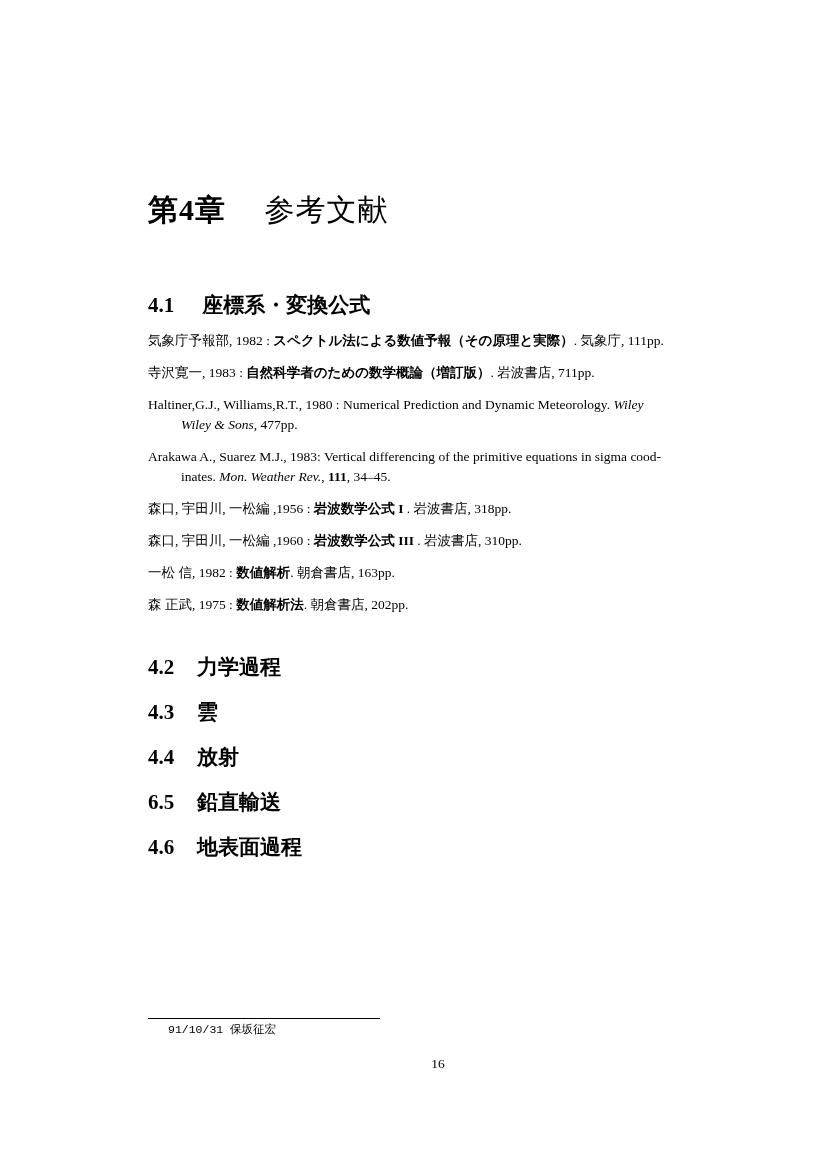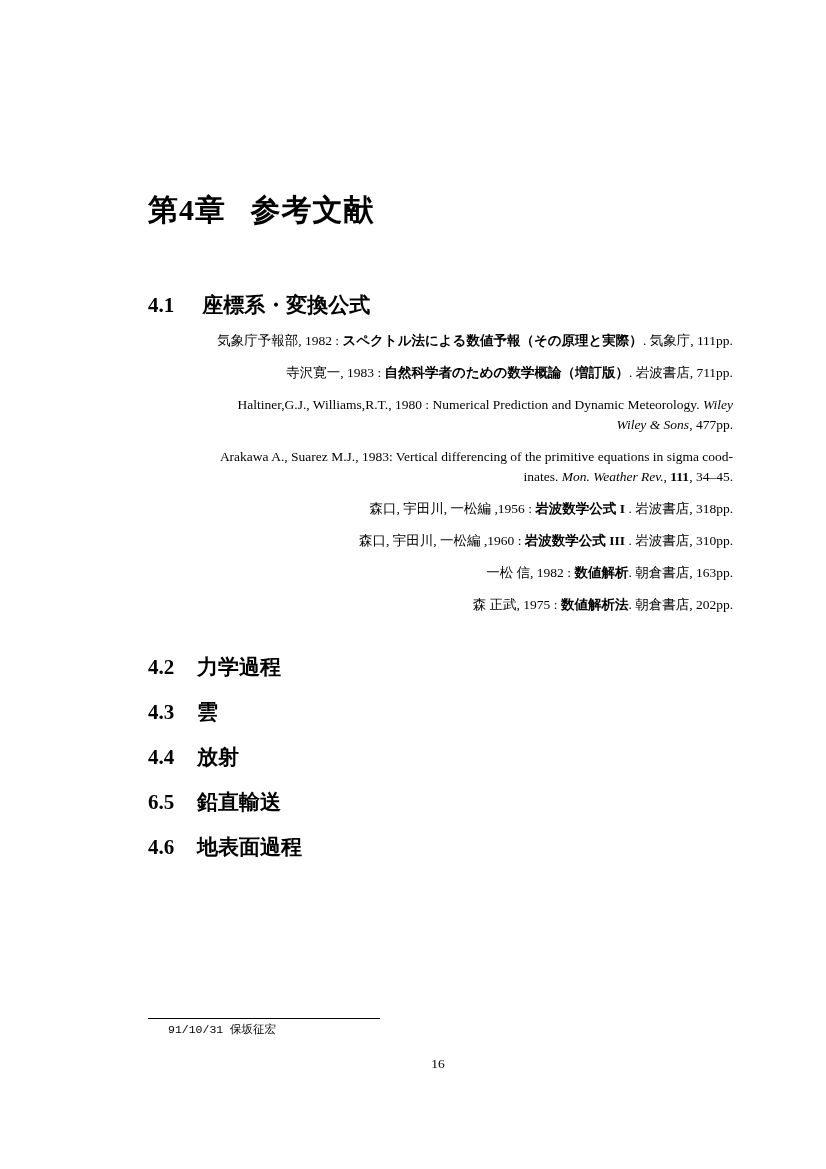--- a/index.html
+++ b/index.html
@@ -28,22 +28,22 @@
     font-weight: bold;
     letter-spacing: 1px;
     white-space: nowrap;
   }
   .ch-num {
     font-family: "Liberation Serif", "DejaVu Serif", serif;
     font-weight: bold;
   }
   .ch-title {
     font-family: "Liberation Sans", "DejaVu Sans", sans-serif;
-    font-weight: bold;
-    margin-left: 16px;
+    font-weight: normal;
+    margin-left: 30px;
   }
   
   h2.section {
     margin: 0 0 17px 0;
     font-size: 21px;
     line-height: 27px;
     font-weight: bold;
     white-space: nowrap;
   }
   h2.first-section { margin-top: 63px; margin-bottom: 10px; }
@@ -51,21 +51,21 @@
     display: inline-block;
     min-width: 49px;
     font-family: "Liberation Serif", "DejaVu Serif", serif;
     font-weight: bold;
   }
   .sec-title {
     font-family: "Liberation Sans", "DejaVu Sans", sans-serif;
     font-weight: bold;
   }
   
-  #references { margin-top: 12px; text-align: right; }
+  #references { margin-top: 12px; }
   p.ref {
     margin: 0 0 12px 0;
     padding-left: 33px;
     text-indent: -33px;
     font-size: 13.5px;
     line-height: 20px;
     white-space: nowrap;
   }
   .seg-n { font-family: "Liberation Serif", "DejaVu Serif", serif; }
   .seg-b {

